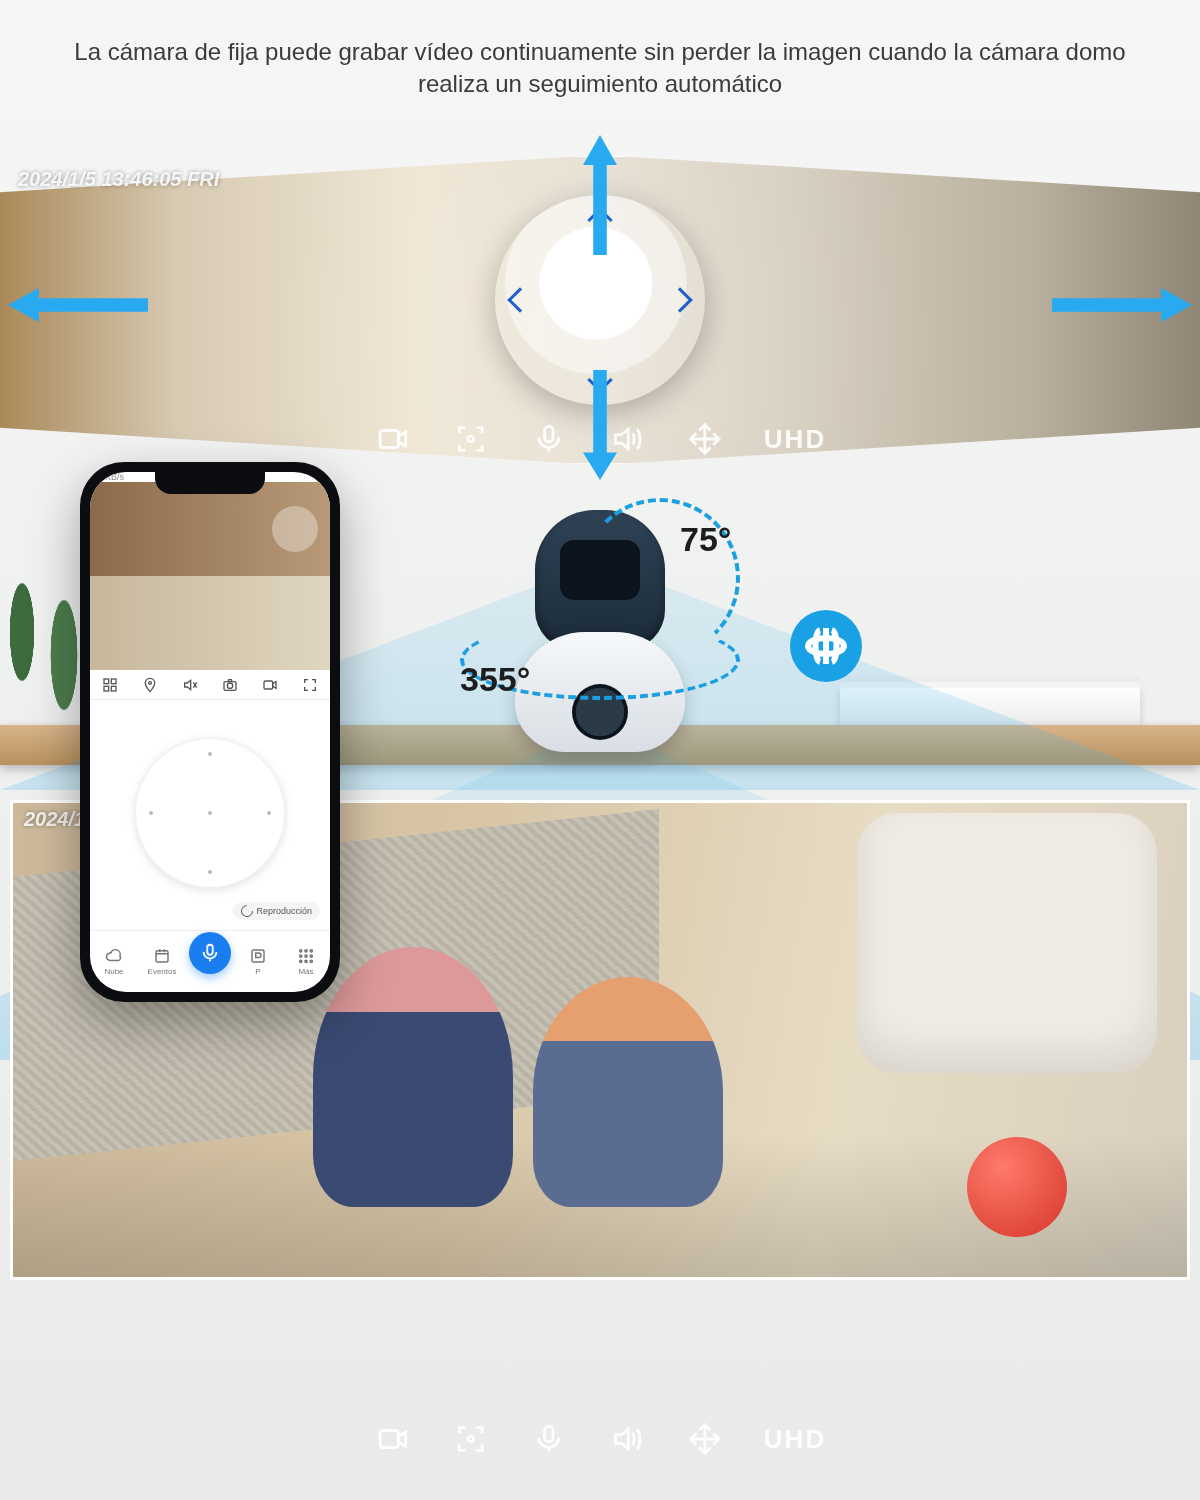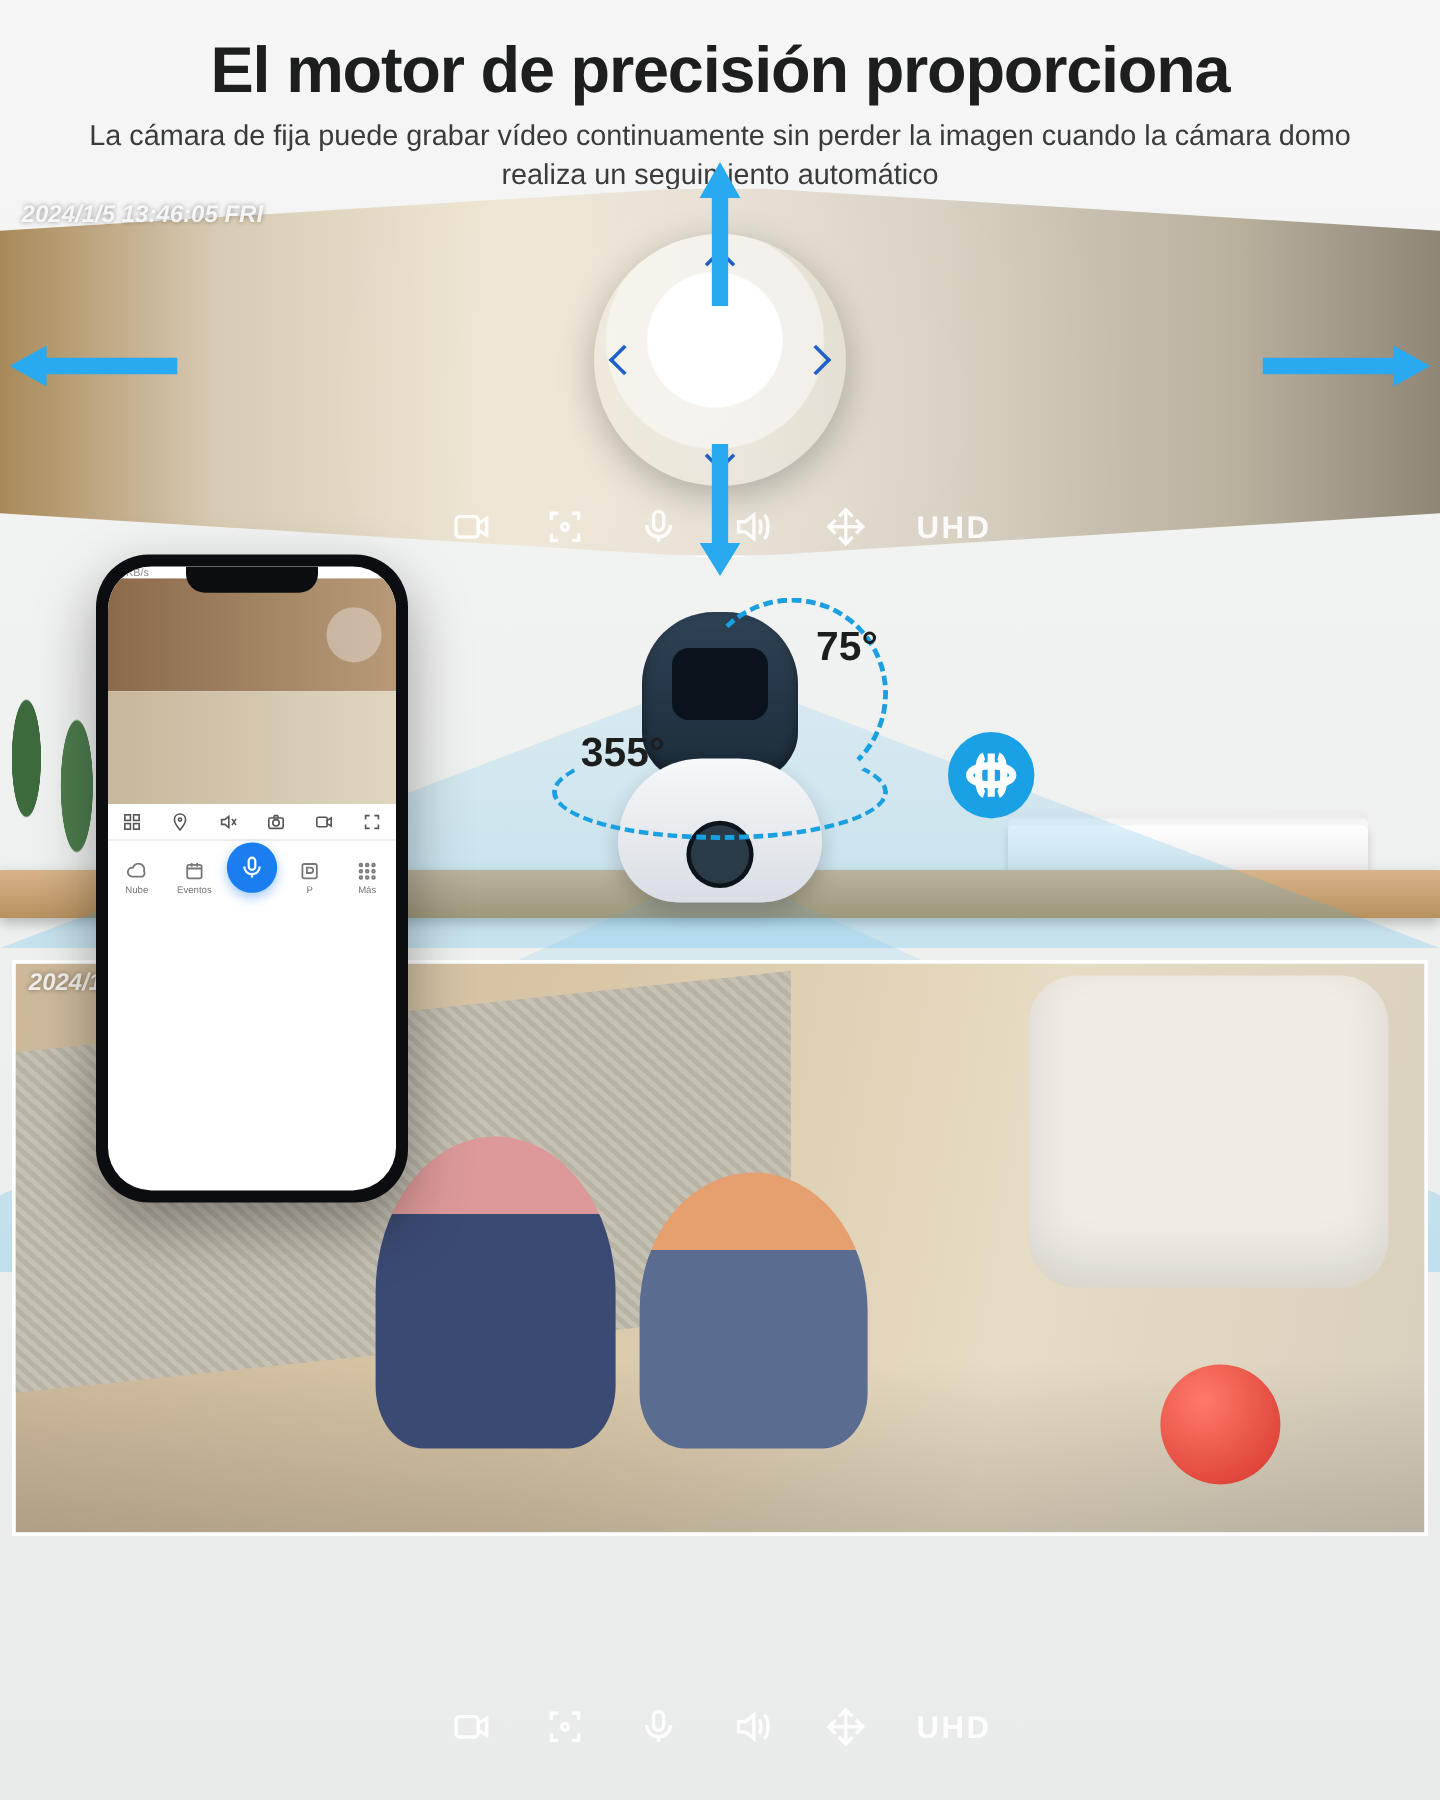--- a/index.html
+++ b/index.html
@@ -149,21 +149,21 @@
     border:4px dashed #1a9fe0;
     border-top-color:transparent;
     border-radius:50%/50%;
     z-index:11;
   }
   .angle-label{
     position:absolute; font-size:34px; font-weight:900; color:#1c1e1e;
     z-index:12;
   }
   .angle-label.v{ left:680px; top:520px;}
-  .angle-label.h{ left:460px; top:608px;margin-left:24px;}
+  .angle-label.h{ left:460px; top:660px;}
   .rotate-badge{
     position:absolute;
     left:790px; top:610px;
     width:72px;height:72px;border-radius:50%;
     background:#1aa0e4;
     display:flex;align-items:center;justify-content:center;
     z-index:12;
   }
   .rotate-badge svg{width:48px;height:48px;stroke:#fff;fill:none;stroke-width:3;}
   .books{
@@ -243,21 +243,20 @@
   .tab{flex:1;display:flex;flex-direction:column;align-items:center;justify-content:center;gap:2px;font-size:8px;color:#777;}
   .tab svg{width:18px;height:18px;stroke:#777;fill:none;stroke-width:2;}
   .tab.mic{position:relative;}
   .tab.mic .bubble{width:42px;height:42px;border-radius:50%;background:#1a7ef0;display:flex;align-items:center;justify-content:center;margin-top:-18px;box-shadow:0 4px 10px rgba(26,126,240,.4);}
   .tab.mic .bubble svg{stroke:#fff;width:22px;height:22px;}
 </style>
 </head>
 <body>
 
 <div class="header">
-  <h1>El motor de precisión proporciona</h1>
   <p>La cámara de fija puede grabar vídeo continuamente sin perder la imagen cuando la cámara domo realiza un seguimiento automático</p>
 </div>
 
 <div class="panorama"></div>
 <div class="timestamp">2024/1/5 13:46:05 FRI</div>
 
 <div class="arrow up"></div>
 <div class="arrow down"></div>
 <div class="arrow left"></div>
 <div class="arrow right"></div>
@@ -407,20 +406,32 @@
           <svg viewBox="0 0 24 24">
             <rect x="3" y="6" width="13" height="12" rx="2"></rect>
             <path d="M16 10l5-3v10l-5-3z"></path>
           </svg>
         </span>
       <span class="fi">
           <svg viewBox="0 0 24 24">
             <path d="M4 9V4h5M20 9V4h-5M4 15v5h5M20 15v5h-5"></path>
           </svg>
         </span>
+    </div>
+    <div class="dpad">
+      <div class="ring">
+        <span class="dot c"></span>
+          <span class="dot u"></span>
+          <span class="dot d"></span>
+          <span class="dot l"></span>
+          <span class="dot r"></span>
+      </div>
+      <div class="reproduce">
+        <span>Reproducción</span>
+      </div>
     </div>
     <div class="tabbar">
       <div class="tab">
         <svg viewBox="0 0 24 24">
             <path d="M7 18a5 5 0 1 1 .7-9.95A6 6 0 0 1 20 12a4 4 0 0 1-2 6H7z"></path>
           </svg>
         <span>Nube</span>
       </div>
       <div class="tab">
         <svg viewBox="0 0 24 24">

